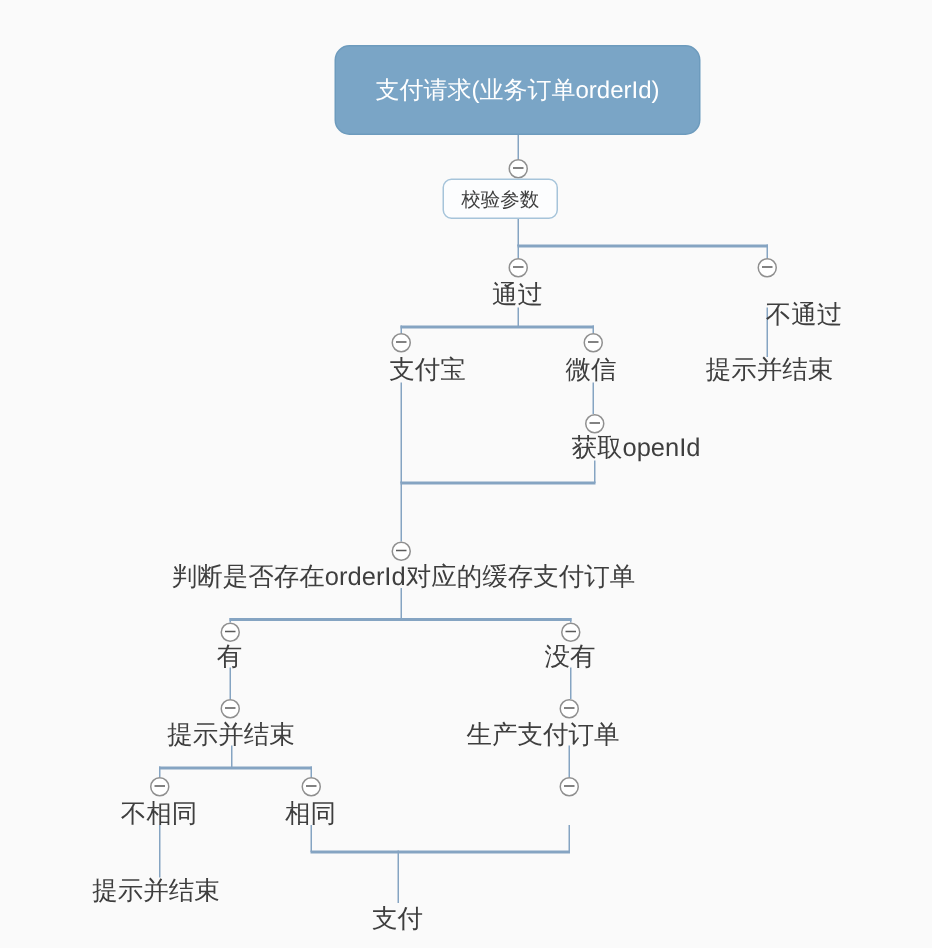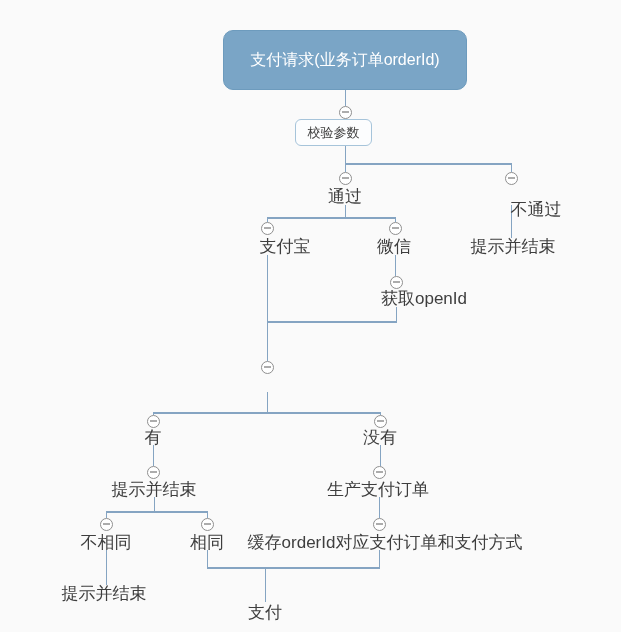--- a/index.html
+++ b/index.html
@@ -107,23 +107,23 @@
   <div class="root-node">支付请求(业务订单orderId)</div>
 
   <div class="box-node">校验参数</div>
 
   <div class="label" style="left:345px; top:190px;">通过</div>
   <div class="label" style="left:536px; top:190px;margin-top:13px;">不通过</div>
   <div class="label" style="left:513px; top:240px;">提示并结束</div>
   <div class="label" style="left:285px; top:240px;">支付宝</div>
   <div class="label" style="left:394px; top:240px;">微信</div>
   <div class="label" style="left:424px; top:292px;">获取openId</div>
+  <div class="label" style="left:269px; top:378px;">判断是否存在orderId对应的缓存支付订单</div>
   <div class="label" style="left:153px; top:431px;">有</div>
   <div class="label" style="left:380px; top:431px;">没有</div>
   <div class="label" style="left:154px; top:483px;">提示并结束</div>
-  <div class="label" style="left:378px; top:483px;text-align:center;">生产支付订单</div>
+  <div class="label" style="left:362px; top:483px;text-align:center;">生产支付订单</div>
   <div class="label" style="left:106px; top:536px;">不相同</div>
   <div class="label" style="left:207px; top:536px;">相同</div>
-  <div class="label" style="left:385px; top:536px;">缓存orderId对应支付订单和支付方式</div>
   <div class="label" style="left:104px; top:587px;">提示并结束</div>
   <div class="label" style="left:265px; top:606px;">支付</div>
 
 </div>
 
 </body></html>

